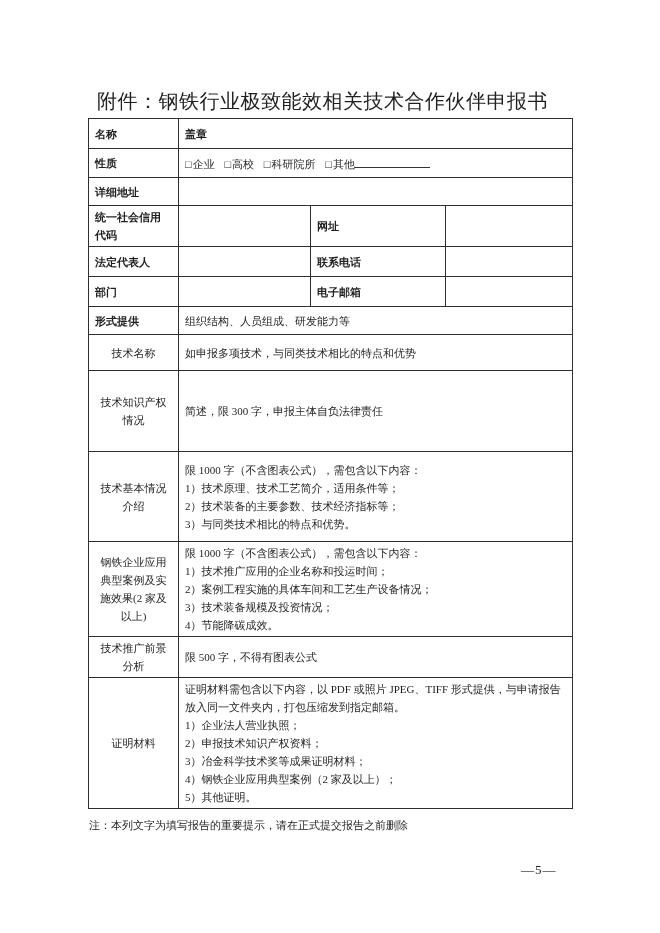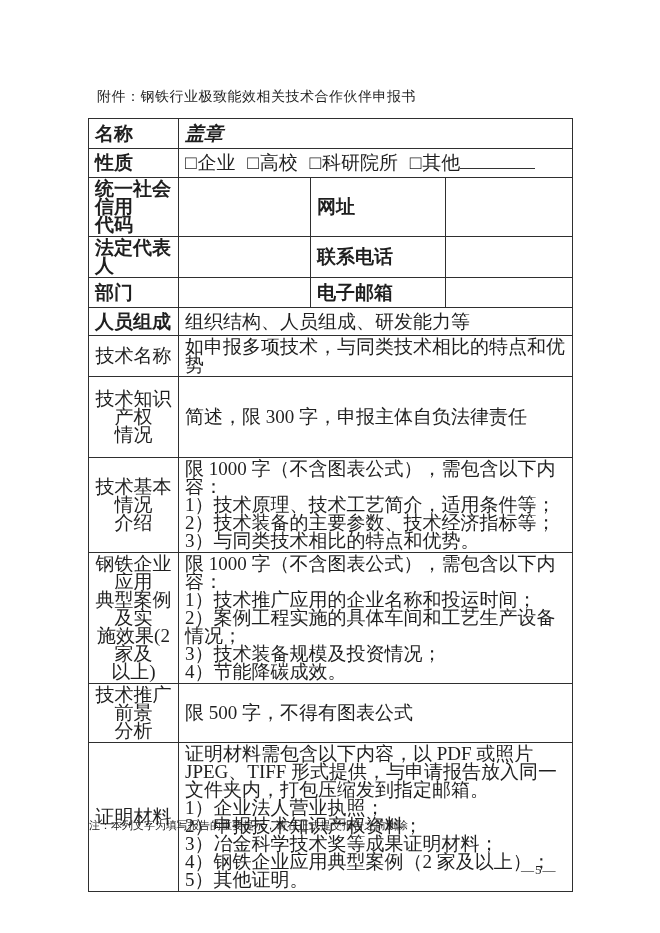--- a/index.html
+++ b/index.html
@@ -11,43 +11,43 @@
   }
   .page {
     position: relative;
     width: 660px; height: 933px;
     background: #ffffff;
     overflow: hidden;
   }
   .doc-title {
     position: absolute;
     left: 97px; top: 88px;
-    font-size: 14px;
+    font-size: 20px;
     letter-spacing: 0.5px;
     white-space: nowrap;
     text-align: right;
   }
   table.form-table {
     position: absolute;
     left: 88px; top: 118px;
     width: 484px;
     border-collapse: collapse;
     table-layout: fixed;
   }
   .form-table td {
     border: 1px solid #2f2f2f;
-    font-size: 19px;
+    font-size: 11px;
     line-height: 18px;
     padding: 2px 6px;
     vertical-align: middle;
     overflow: hidden;
   }
   .lbl { font-weight: bold; text-align: left; }
   .lbl-c { font-weight: normal; text-align: center; }
-  .val-bold { font-weight: bold; font-style: italic; }
+  .val-bold { font-weight: bold; }
   .pre { white-space: pre-line; }
   .lh21 { line-height: 21px; }
   .lh175 { line-height: 17.5px; }
   .lh164 { line-height: 16.4px; }
   .lh17 { line-height: 17px; }
   
   .r-name    { height: 30px; }
   .r-nature  { height: 29px; }
   .r-addr    { height: 28px; }
   .r-credit  { height: 37px; }
@@ -106,20 +106,24 @@
       <tr class="r-nature">
         <td class="lbl">性质</td>
         <td colspan="3">
           <span class="cb-item"><span class="cb-glyph">□</span><span>企业</span></span>
           <span class="cb-item"><span class="cb-glyph">□</span><span>高校</span></span>
           <span class="cb-item"><span class="cb-glyph">□</span><span>科研院所</span></span>
           <span class="cb-item" style="margin-right:0"><span class="cb-glyph">□</span><span>其他</span></span><span class="blank-line"></span>
         </td>
       </tr>
 
+      <tr class="r-addr">
+        <td class="lbl">详细地址</td>
+        <td colspan="3"></td>
+      </tr>
 
       <tr class="r-credit">
         <td class="lbl pre lh17">统一社会信用
 代码</td>
         <td></td>
         <td class="lbl">网址</td>
         <td></td>
       </tr>
 
       <tr class="r-legal">
@@ -131,21 +135,21 @@
 
 
       <tr class="r-dept">
         <td class="lbl">部门</td>
         <td></td>
         <td class="lbl">电子邮箱</td>
         <td></td>
       </tr>
 
       <tr class="r-intro">
-        <td class="lbl">人员组成</td>
+        <td class="lbl">形式提供</td>
         <td colspan="3">组织结构、人员组成、研发能力等</td>
       </tr>
 
       <tr class="r-tech">
         <td class="lbl-c">技术名称</td>
         <td colspan="3">如申报多项技术，与同类技术相比的特点和优势</td>
       </tr>
 
       <tr class="r-ip">
         <td class="lbl-c pre lh17">技术知识产权

